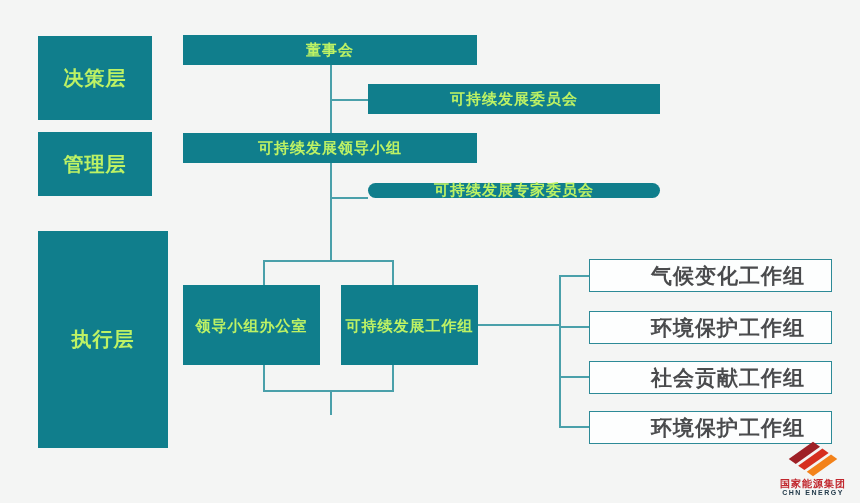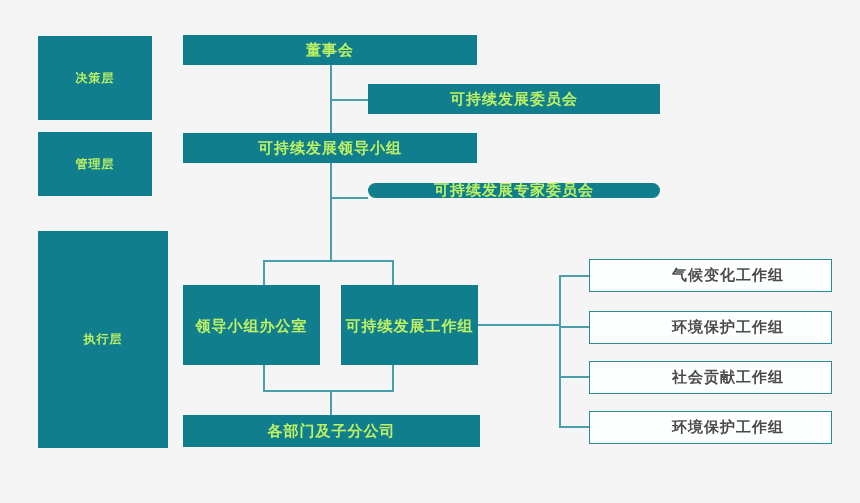--- a/index.html
+++ b/index.html
@@ -15,31 +15,31 @@
     position:absolute;
     background:#107e8c;
     color:#bef264;
     font-weight:bold;
     display:flex;align-items:center;justify-content:center;
     text-align:center;
     font-size:15px;
     letter-spacing:1px;
     box-sizing:border-box;
   }
-  .rail{font-size:12px;}
+  .rail{font-size:20px;}
   .two-line{flex-direction:row;line-height:1.8;}
 
   .wnode{
     position:absolute;
     background:#fdfefe;
     border:1px solid #2d8a97;
     color:#4a4b4d;
     font-weight:bold;
     display:flex;align-items:center;justify-content:center;
-    font-size:15px;
+    font-size:21px;
     letter-spacing:1px;
     box-sizing:border-box;
     padding-left:35px;
   }
 
   .ln{position:absolute;background:#4aa0aa;}
   .h{height:2px;}
   .v{width:2px;}
 
   .logo{position:absolute;left:778px;top:441px;width:70px;height:58px;text-align:center;}
@@ -62,21 +62,20 @@
   <div class="node" style="left:368px;top:183px;width:292px;height:15px;border-radius:13px;">可持续发展专家委员会</div>
 
   <div class="node two-line" style="left:183px;top:285px;width:137px;height:80px;">
     <span>领导小组</span>
     <span>办公室</span>
   </div>
   <div class="node two-line" style="left:341px;top:285px;width:137px;height:80px;">
     <span>可持续发展</span>
     <span>工作组</span>
   </div>
-  <div class="node" style="left:183px;top:415px;width:297px;height:32px;">各部门及子分公司</div>
 
   <div class="wnode" style="left:589px;top:259px;width:243px;height:33px;">气候变化工作组</div>
   <div class="wnode" style="left:589px;top:311px;width:243px;height:33px;">环境保护工作组</div>
   <div class="wnode" style="left:589px;top:361px;width:243px;height:33px;">社会贡献工作组</div>
   <div class="wnode" style="left:589px;top:411px;width:243px;height:33px;">环境保护工作组</div>
 
   <div class="ln v" style="left:330px;top:65px;height:68px;"></div>
   <div class="ln h" style="left:330px;top:99px;width:38px;"></div>
   <div class="ln v" style="left:330px;top:163px;height:99px;"></div>
   <div class="ln h" style="left:330px;top:197px;width:38px;"></div>
@@ -87,14 +86,23 @@
   <div class="ln v" style="left:392px;top:365px;height:27px;"></div>
   <div class="ln h" style="left:263px;top:390px;width:131px;"></div>
   <div class="ln v" style="left:330px;top:390px;height:25px;"></div>
   <div class="ln h" style="left:478px;top:324px;width:82px;"></div>
   <div class="ln v" style="left:559px;top:275px;height:153px;"></div>
   <div class="ln h" style="left:559px;top:275px;width:30px;"></div>
   <div class="ln h" style="left:559px;top:326px;width:30px;"></div>
   <div class="ln h" style="left:559px;top:376px;width:30px;"></div>
   <div class="ln h" style="left:559px;top:426px;width:30px;"></div>
 
+  <div class="logo">
+    <svg width="56" height="36" viewBox="0 0 64 46" style="display:block;margin:0 auto;">
+      <polygon points="1,23 32,1 41,7.4 10,29.4" fill="#9e2026"></polygon>
+      <polygon points="13,31.5 44,9.5 52,15.2 21,37.2" fill="#d62f1f"></polygon>
+      <polygon points="24,39.3 55,17.3 63,23 32,45" fill="#f3821a"></polygon>
+    </svg>
+    <div class="logo-cn">国家能源集团</div>
+    <div class="logo-en">CHN ENERGY</div>
+  </div>
 
 </div>
 
 </body></html>

